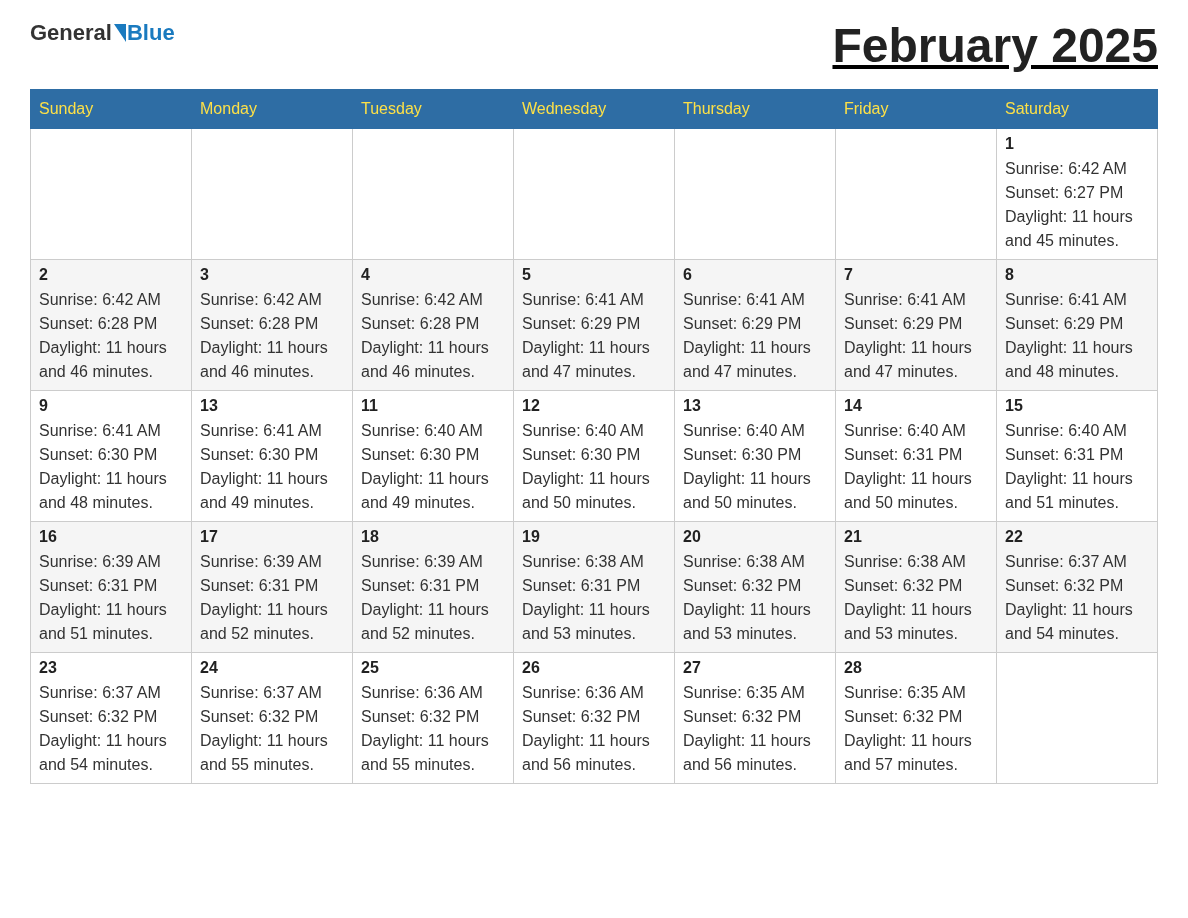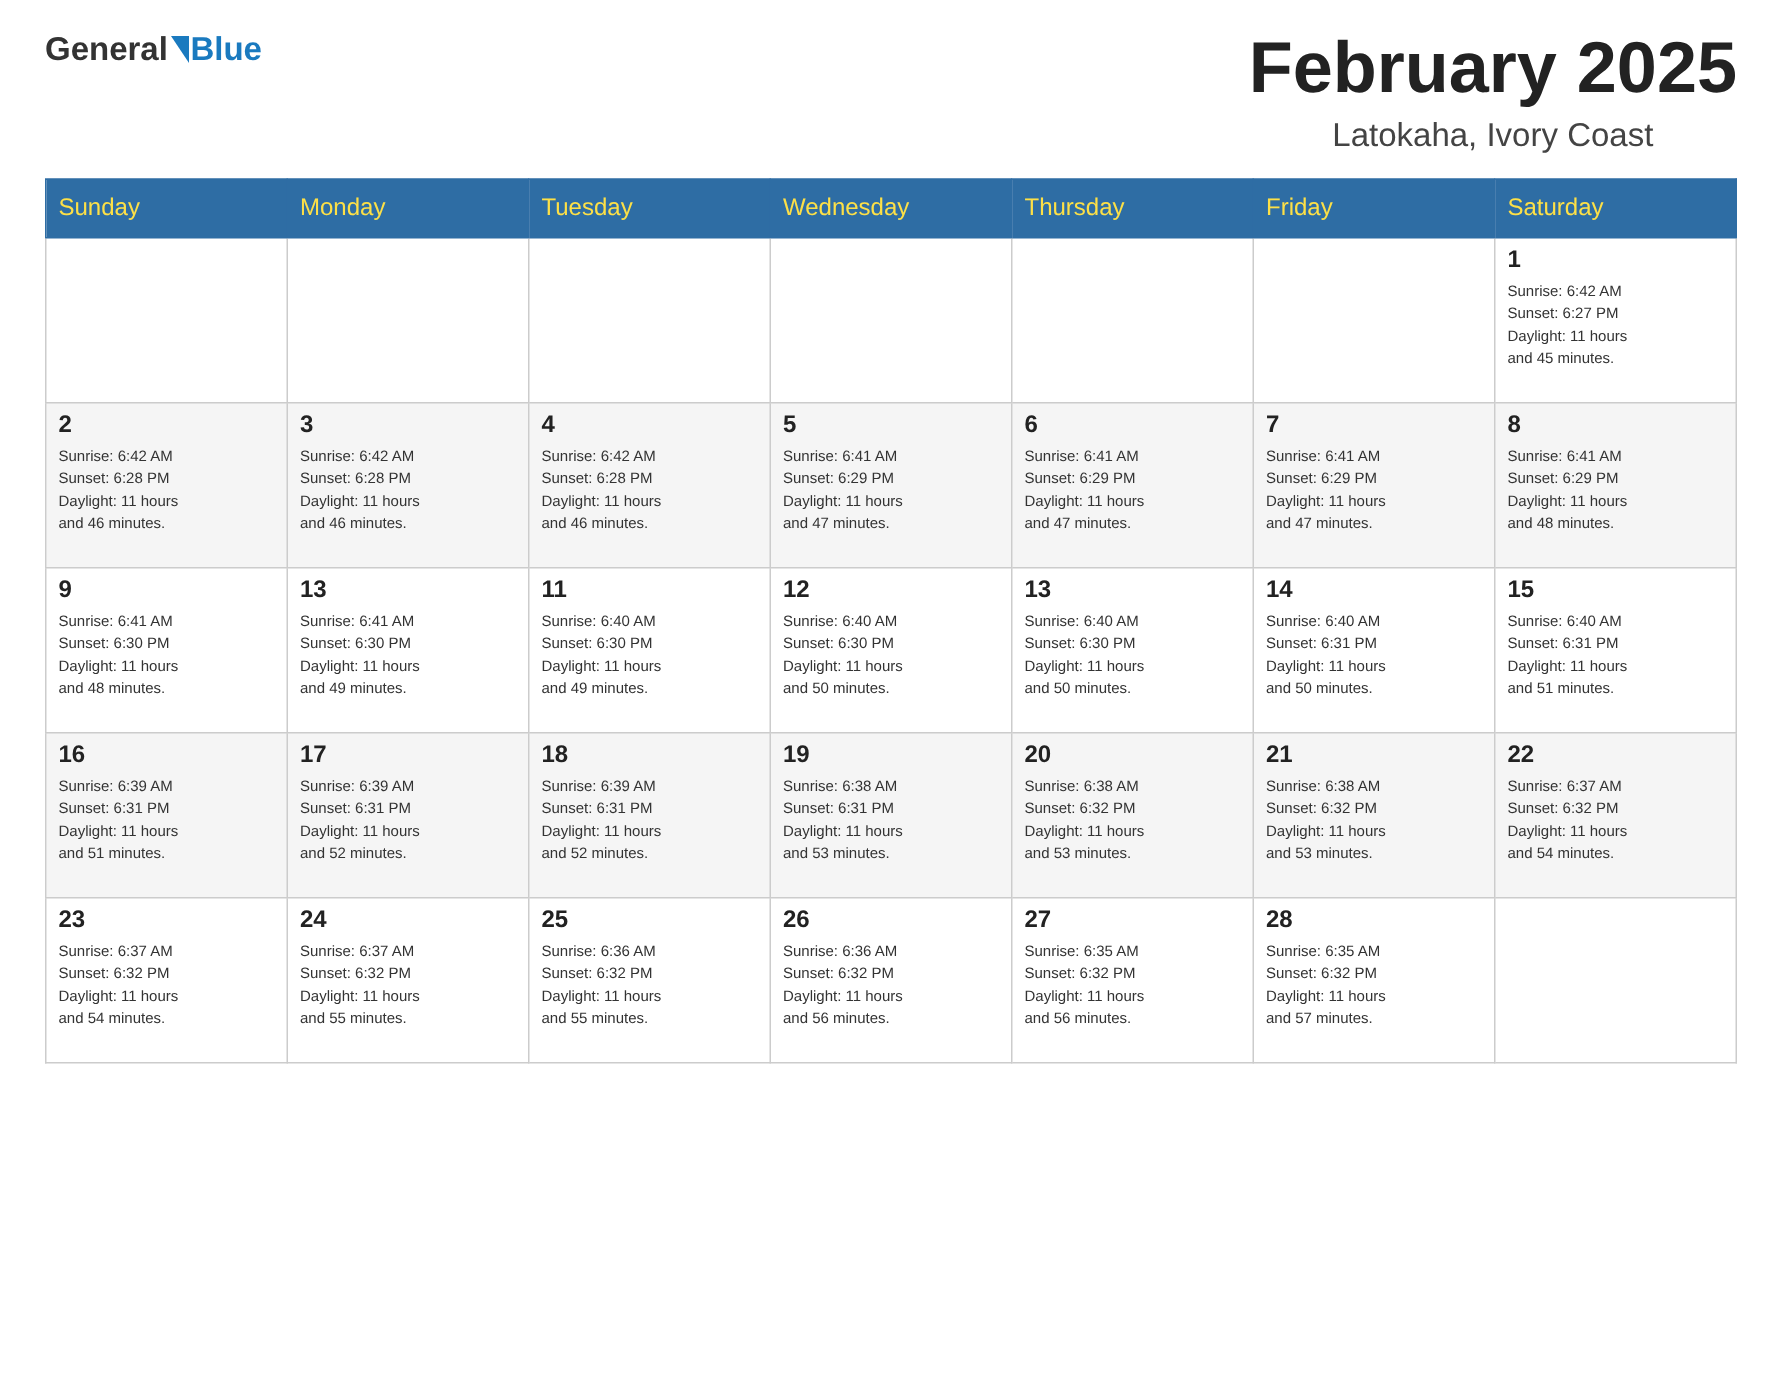--- a/index.html
+++ b/index.html
@@ -43,21 +43,22 @@
       border-top: 18px solid #1a7abf;
       margin-left: 2px;
       margin-right: 1px;
     }
     .logo-blue-text {
       font-size: 22px;
       font-weight: bold;
       color: #1a7abf;
     }
     .title-area {
-      text-align: center;
+      text-align: right;
+      text-decoration: underline;
     }
     .month-title {
       font-size: 48px;
       font-weight: bold;
       color: #222;
       line-height: 1.1;
     }
     .location-subtitle {
       font-size: 22px;
       color: #444;
@@ -84,21 +85,21 @@
       min-height: 110px;
       height: 110px;
     }
     .day-number {
       font-size: 16px;
       font-weight: bold;
       color: #222;
       margin-bottom: 4px;
     }
     .day-info {
-      font-size: 10px;
+      font-size: 16px;
       color: #333;
       line-height: 1.5;
     }
     .empty-cell {
       background: #f9f9f9;
     }
     tr:nth-child(odd) td {
       background-color: #fff;
     }
     tr:nth-child(even) td {
@@ -116,21 +117,20 @@
     <div class="logo-text">
       <span class="logo-general">General</span>
       <div class="logo-blue-part">
         <div class="logo-triangle"></div>
         <span class="logo-blue-text">Blue</span>
       </div>
     </div>
   </div>
   <div class="title-area">
     <div class="month-title">February 2025</div>
-    <div class="location-subtitle">Latokaha, Ivory Coast</div>
   </div>
 </div>
 
 <table class="calendar-table">
   <thead>
     <tr class="header-row">
     <th>Sunday</th>
         <th>Monday</th>
         <th>Tuesday</th>
         <th>Wednesday</th>

